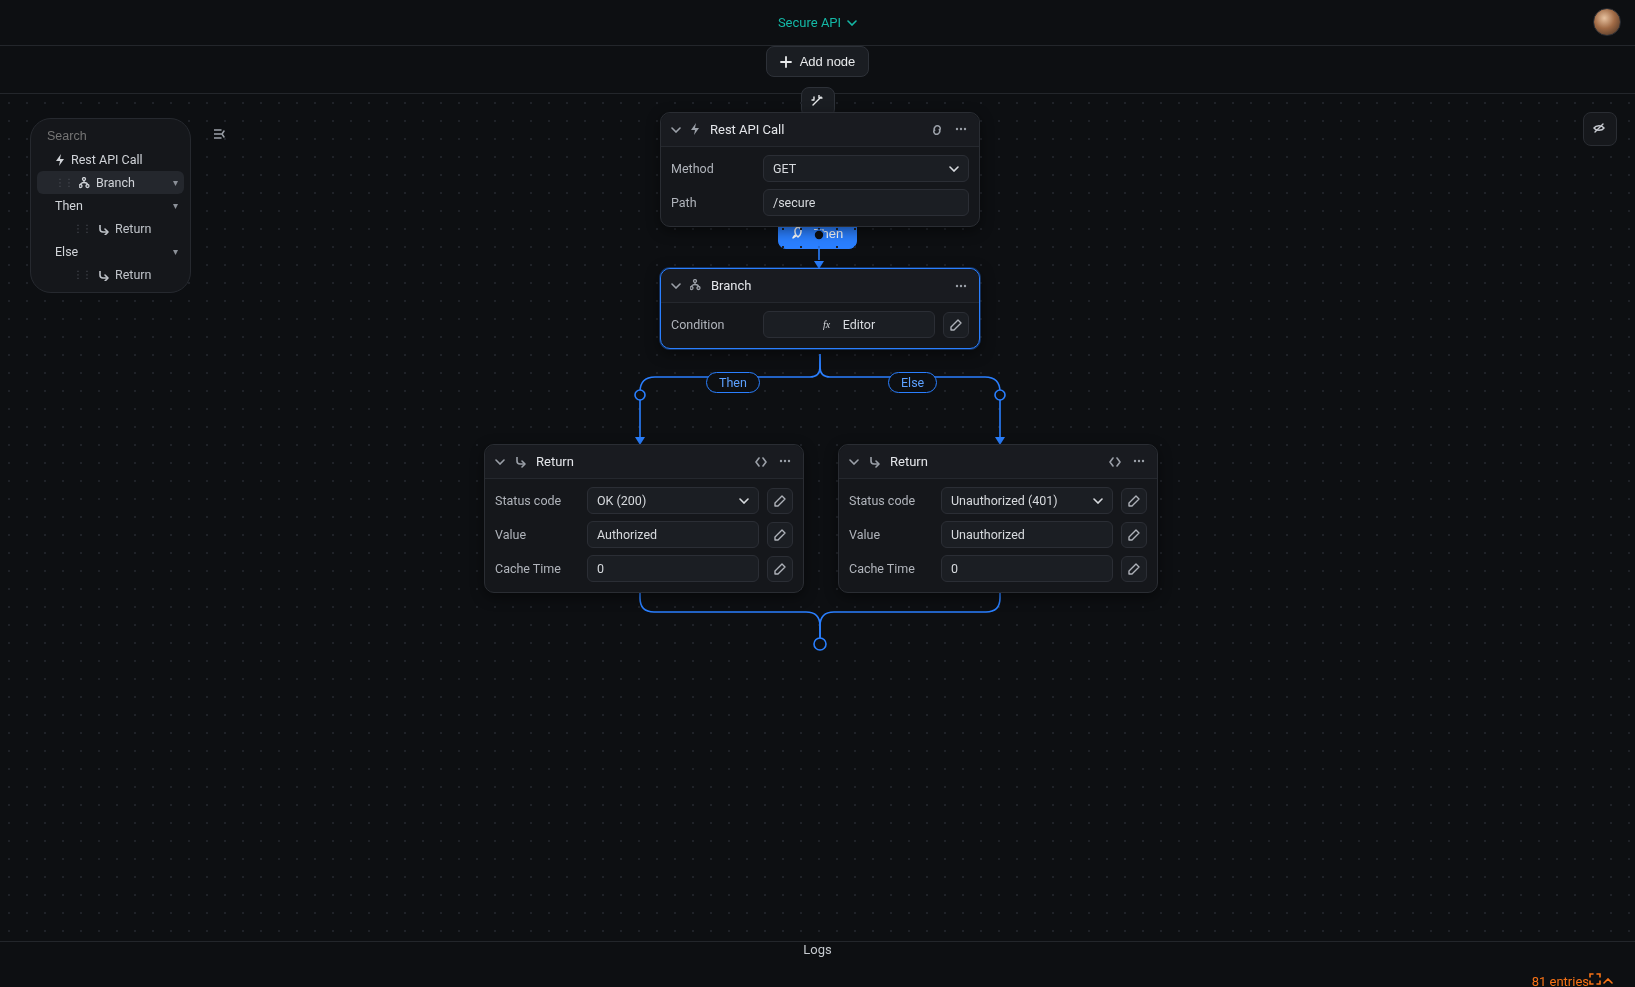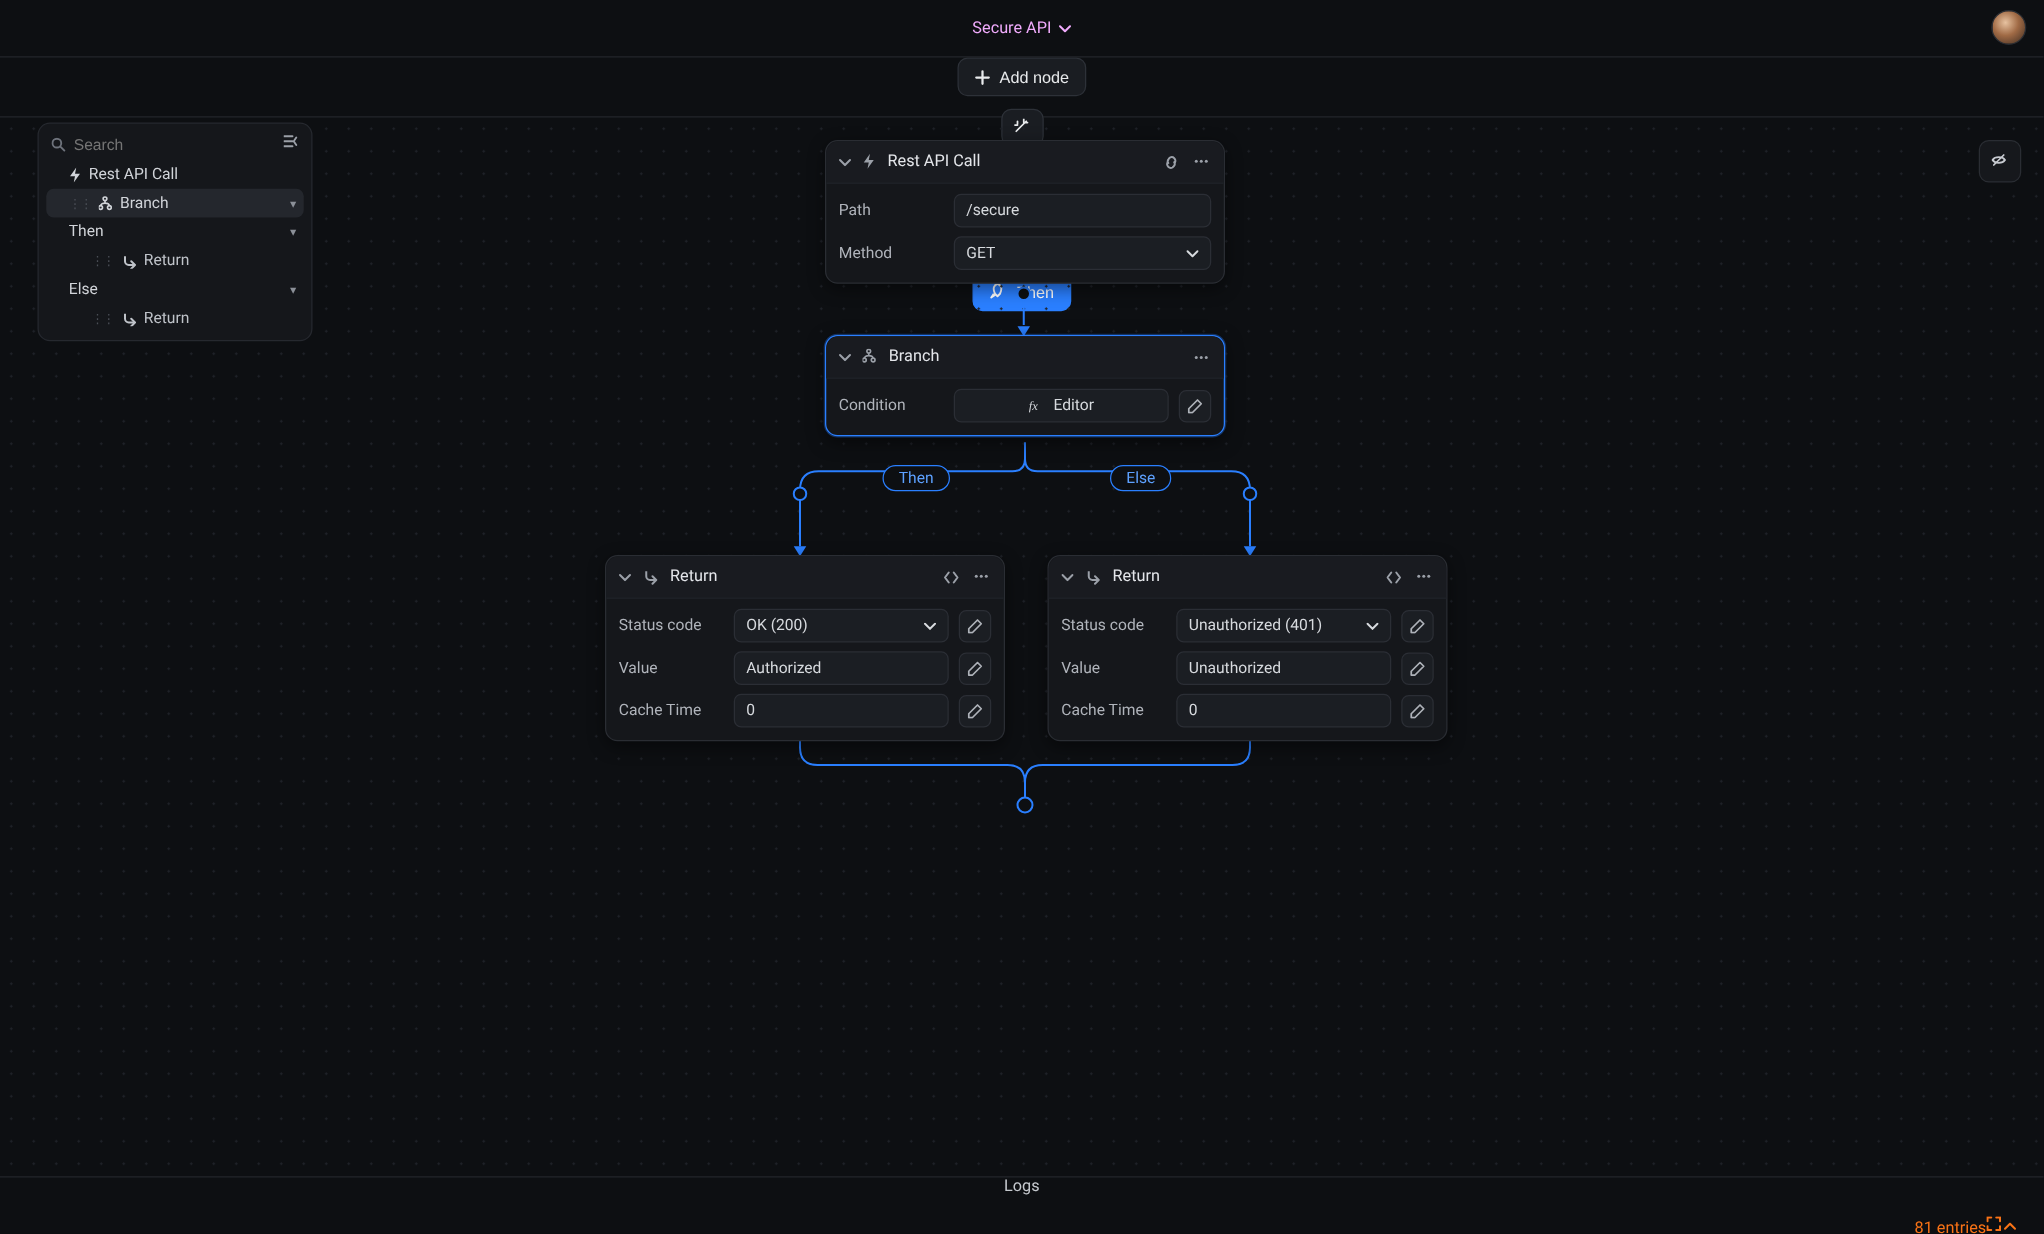--- a/index.html
+++ b/index.html
@@ -13,21 +13,21 @@
   position: relative;
 }
 .top-bar {
   height: 46px;
   border-bottom: 1px solid #23262b;
   display: flex;
   align-items: center;
   justify-content: center;
   position: relative;
 }
-.title-drop { display:flex; align-items:center; gap:6px; color:#f0abfc; font-size:13px; cursor:pointer; }
+.title-drop { display:flex; align-items:center; gap:6px; color:#14b8a6; font-size:13px; cursor:pointer; }
 .avatar {
   position:absolute; right:14px; top:8px;
   width:28px; height:28px; border-radius:50%;
   background: radial-gradient(circle at 40% 35%, #e7c2a0 0%, #a06a45 45%, #3a2a20 100%);
   border:1px solid #2a2d33;
 }
 .toolbar {
   height: 48px;
   border-bottom: 1px solid #23262b;
   display:flex; align-items:center;
@@ -44,23 +44,23 @@
 .btn.icon-only { padding:7px 9px; }
 .btn.primary { background:#2a7fff; border-color:#2a7fff; color:#fff; }
 .spacer { flex:1; }
 .canvas {
   position:absolute; left:0; right:0; top:94px; bottom:46px;
   background-image: radial-gradient(#1f2228 1px, transparent 1px);
   background-size: 18px 18px;
   background-position: 0 0;
 }
 .tree-panel {
-  position:absolute; left:30px; top:4px;
-  width:220px;
-  background:#15171b; border:1px solid #26292f; border-radius:10px;
+  position:absolute; left:30px; top:24px;
+  width:161px;
+  background:#15171b; border:1px solid #26292f; border-radius:21px;
   padding:6px 6px; font-size:12.5px;
 }
 .tree-search { display:flex; align-items:center; gap:6px; padding:3px 4px 5px 4px; color:#6d727b;}
 .tree-search input {
   flex:1; background:transparent; border:none; outline:none; color:#c5c9ce; font-size:12.5px;
 }
 .tree-collapse { color:#9ba0a8; cursor:pointer; }
 .tree-row {
   display:flex; align-items:center; gap:6px;
   padding:4px 6px; border-radius:6px; color:#d1d4d9; cursor:pointer;
@@ -330,33 +330,33 @@
         <svg class="ic" width="14" height="12">
             <use href="#i-link"></use>
           </svg>
         <svg class="ic" width="14" height="10">
             <use href="#i-dots"></use>
           </svg>
       </div>
     </div>
     <div class="node-body">
       <div class="field-row">
-        <div class="field-label">Path</div>
-        <div class="field-input">
-            <span>/secure</span>
-          </div>
-      </div>
-      <div class="field-row">
         <div class="field-label">Method</div>
         <div class="field-input">
           <span>GET</span>
           <svg class="ic" width="10" height="6">
               <use href="#i-chev-down"></use>
             </svg>
         </div>
+      </div>
+      <div class="field-row">
+        <div class="field-label">Path</div>
+        <div class="field-input">
+            <span>/secure</span>
+          </div>
       </div>
     </div>
   </div>
 
   <div class="node sel" style="left:660px; top:174px; width:320px;">
     <div class="node-head">
       <svg class="ic h-icon" width="10" height="6">
           <use href="#i-chev-down"></use>
         </svg>
       <svg class="ic h-icon" width="12" height="13">

